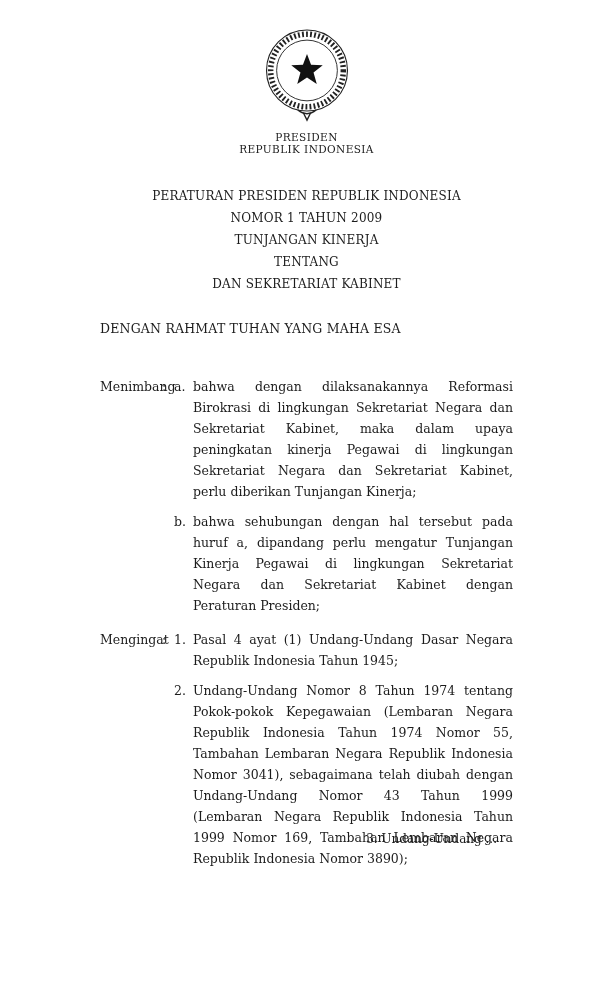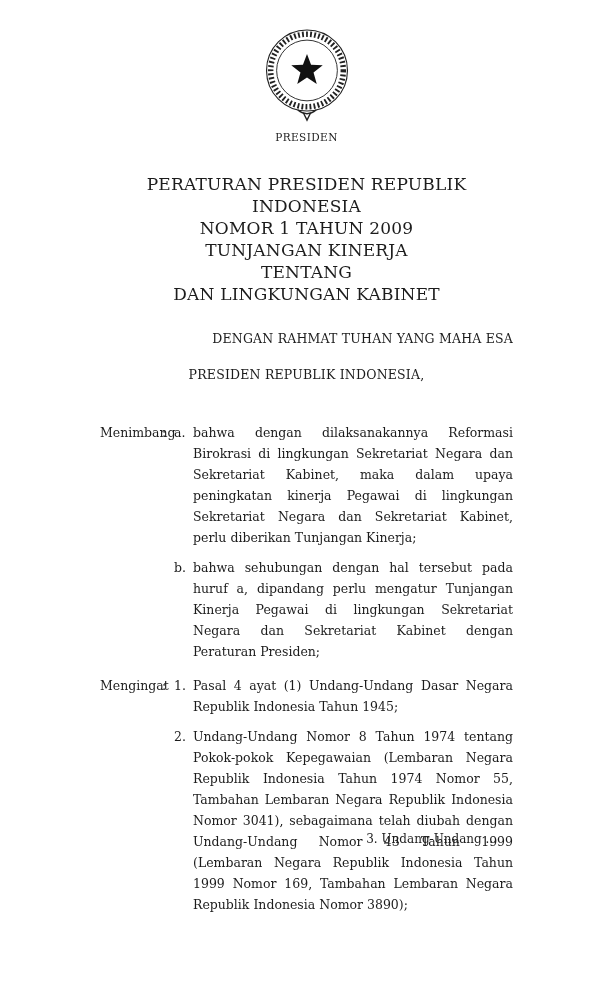--- a/index.html
+++ b/index.html
@@ -19,26 +19,26 @@
   
   .doc-header { text-align: center; }
   .emblem { display: inline-block; line-height: 0; }
   .hdr-line1 { font-size: 10.5px; letter-spacing: 0.4px; margin-top: 3px; }
   .hdr-line2 { font-size: 10.5px; letter-spacing: 0.4px; }
 
   
   .title-block {
     text-align: center;
     margin-top: 30px;
-    font-size: 17px;
+    font-size: 12px;
     line-height: 22px;
     letter-spacing: 0.2px;
   }
 
-  .rahmat   { text-align: right; margin-top: 26px; font-size: 12.5px; letter-spacing: 0.2px; }
+  .rahmat   { text-align: left; margin-top: 26px; font-size: 12.5px; letter-spacing: 0.2px; }
   .presiden-line { text-align: center; margin-top: 21px; font-size: 12.5px; letter-spacing: 0.2px; }
 
   
   .clauses { margin-top: 40px; font-size: 12.5px; line-height: 21px; }
   .section { display: grid; grid-template-columns: 62px 12px 1fr; }
   .section + .section { margin-top: 13px; }
   .clause-label { white-space: nowrap; }
   .clause-colon { text-align: left; }
   .clause-items { }
   .item { display: grid; grid-template-columns: 19px 1fr; margin-bottom: 9px; }
@@ -63,32 +63,32 @@
       <svg width="92" height="96" viewBox="0 0 100 104" xmlns="http://www.w3.org/2000/svg">
         <circle cx="50" cy="46" r="44" fill="none" stroke="#222222" stroke-width="1.2"></circle>
         <circle cx="50" cy="46" r="39.5" fill="none" stroke="#222222" stroke-width="6" stroke-dasharray="2 2.4"></circle>
         <circle cx="50" cy="46" r="33" fill="none" stroke="#222222" stroke-width="1"></circle>
         <polygon points="50,28 54.4,39.9 67.1,40.4 57.1,48.3 60.6,60.6 50,53.5 39.4,60.6 42.9,48.3 32.9,40.4 45.6,39.9" fill="#111111"></polygon>
         <path d="M40,89 Q50,97 60,89" fill="none" stroke="#222222" stroke-width="1.5"></path>
         <path d="M46,92 L50,100 L54,92" fill="none" stroke="#222222" stroke-width="1.5"></path>
       </svg>
     </span>
     <div class="hdr-line1">PRESIDEN</div>
+    <div class="hdr-line2">REPUBLIK INDONESIA</div>
   </header>
 
   <section class="title-block">
     <div class="title-line">PERATURAN PRESIDEN REPUBLIK INDONESIA</div>
     <div class="title-line">NOMOR  1  TAHUN  2009</div>
     <div class="title-line">TUNJANGAN KINERJA</div>
     <div class="title-line">TENTANG</div>
-    <div class="title-line">DAN LINGKUNGAN KABINET</div>
+    <div class="title-line">DAN SEKRETARIAT KABINET</div>
   </section>
 
   <div class="rahmat">DENGAN RAHMAT TUHAN YANG MAHA ESA</div>
-  <div class="presiden-line">PRESIDEN REPUBLIK INDONESIA,</div>
 
   <div class="clauses">
 
     <div class="section">
       <div class="clause-label">Menimbang</div>
       <div class="clause-colon">:</div>
       <div class="clause-items">
         <div class="item">
           <span class="marker">a.</span>
           <span class="text">bahwa dengan dilaksanakannya Reformasi Birokrasi di lingkungan Sekretariat Negara dan Sekretariat Kabinet, maka dalam upaya peningkatan kinerja Pegawai di lingkungan Sekretariat Negara dan Sekretariat Kabinet, perlu diberikan Tunjangan Kinerja;</span>

